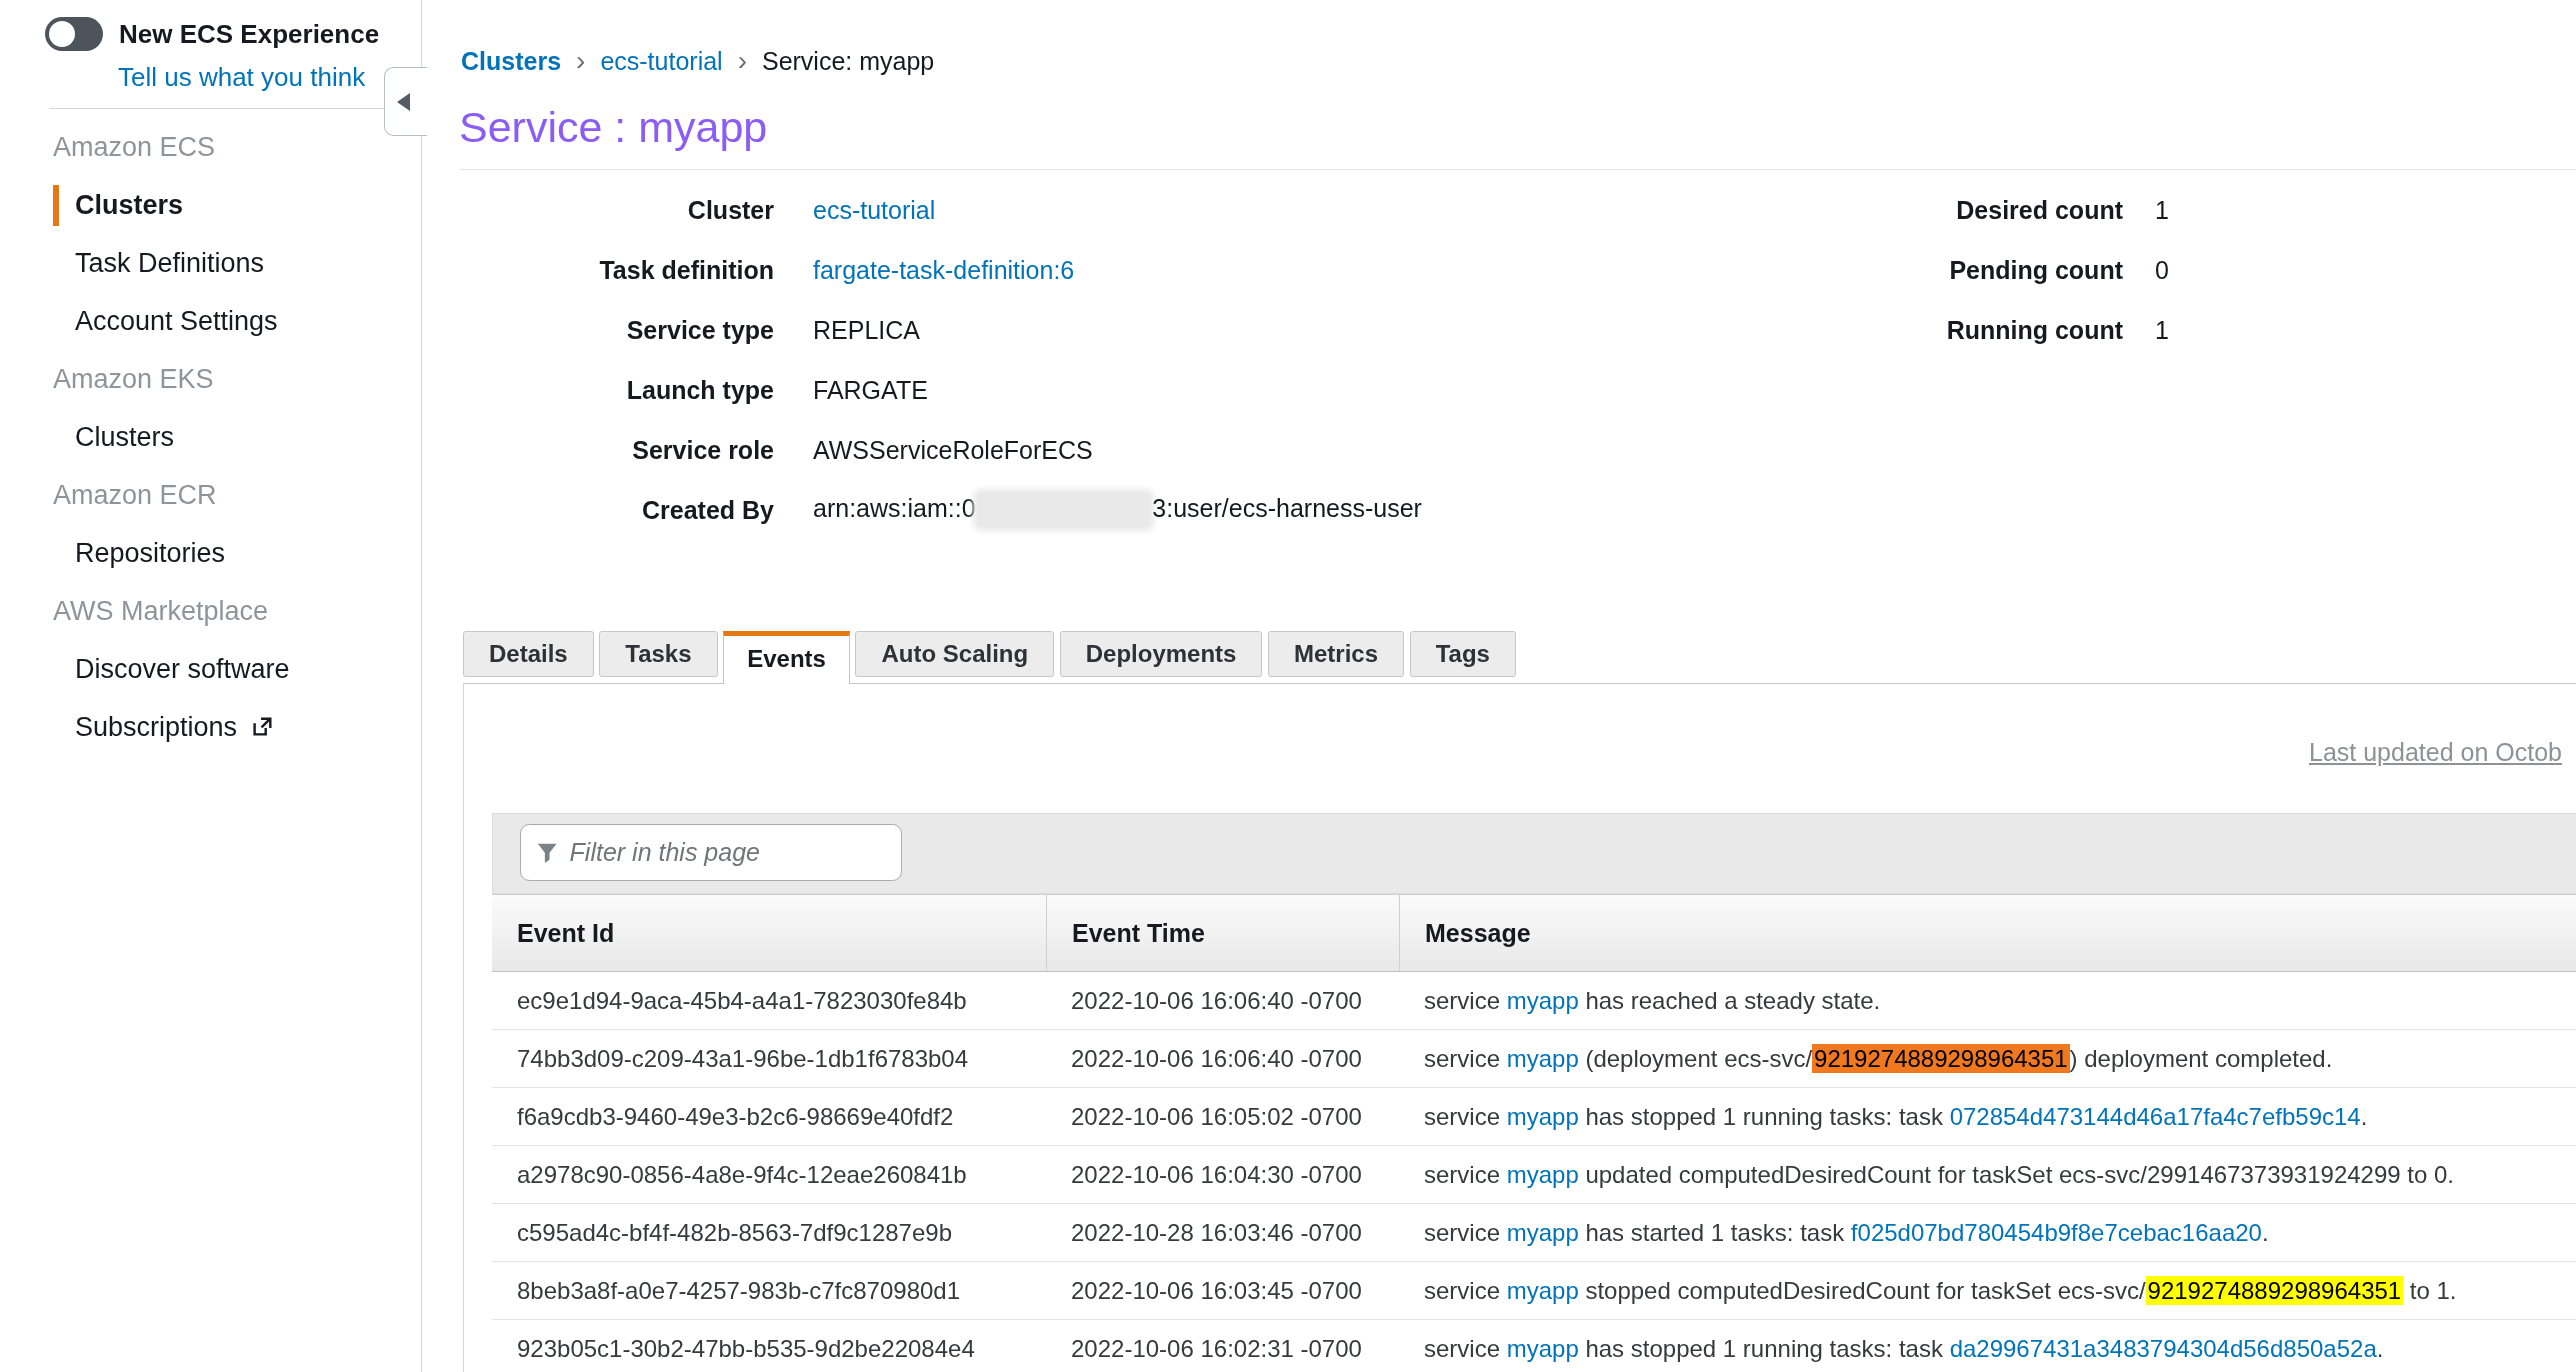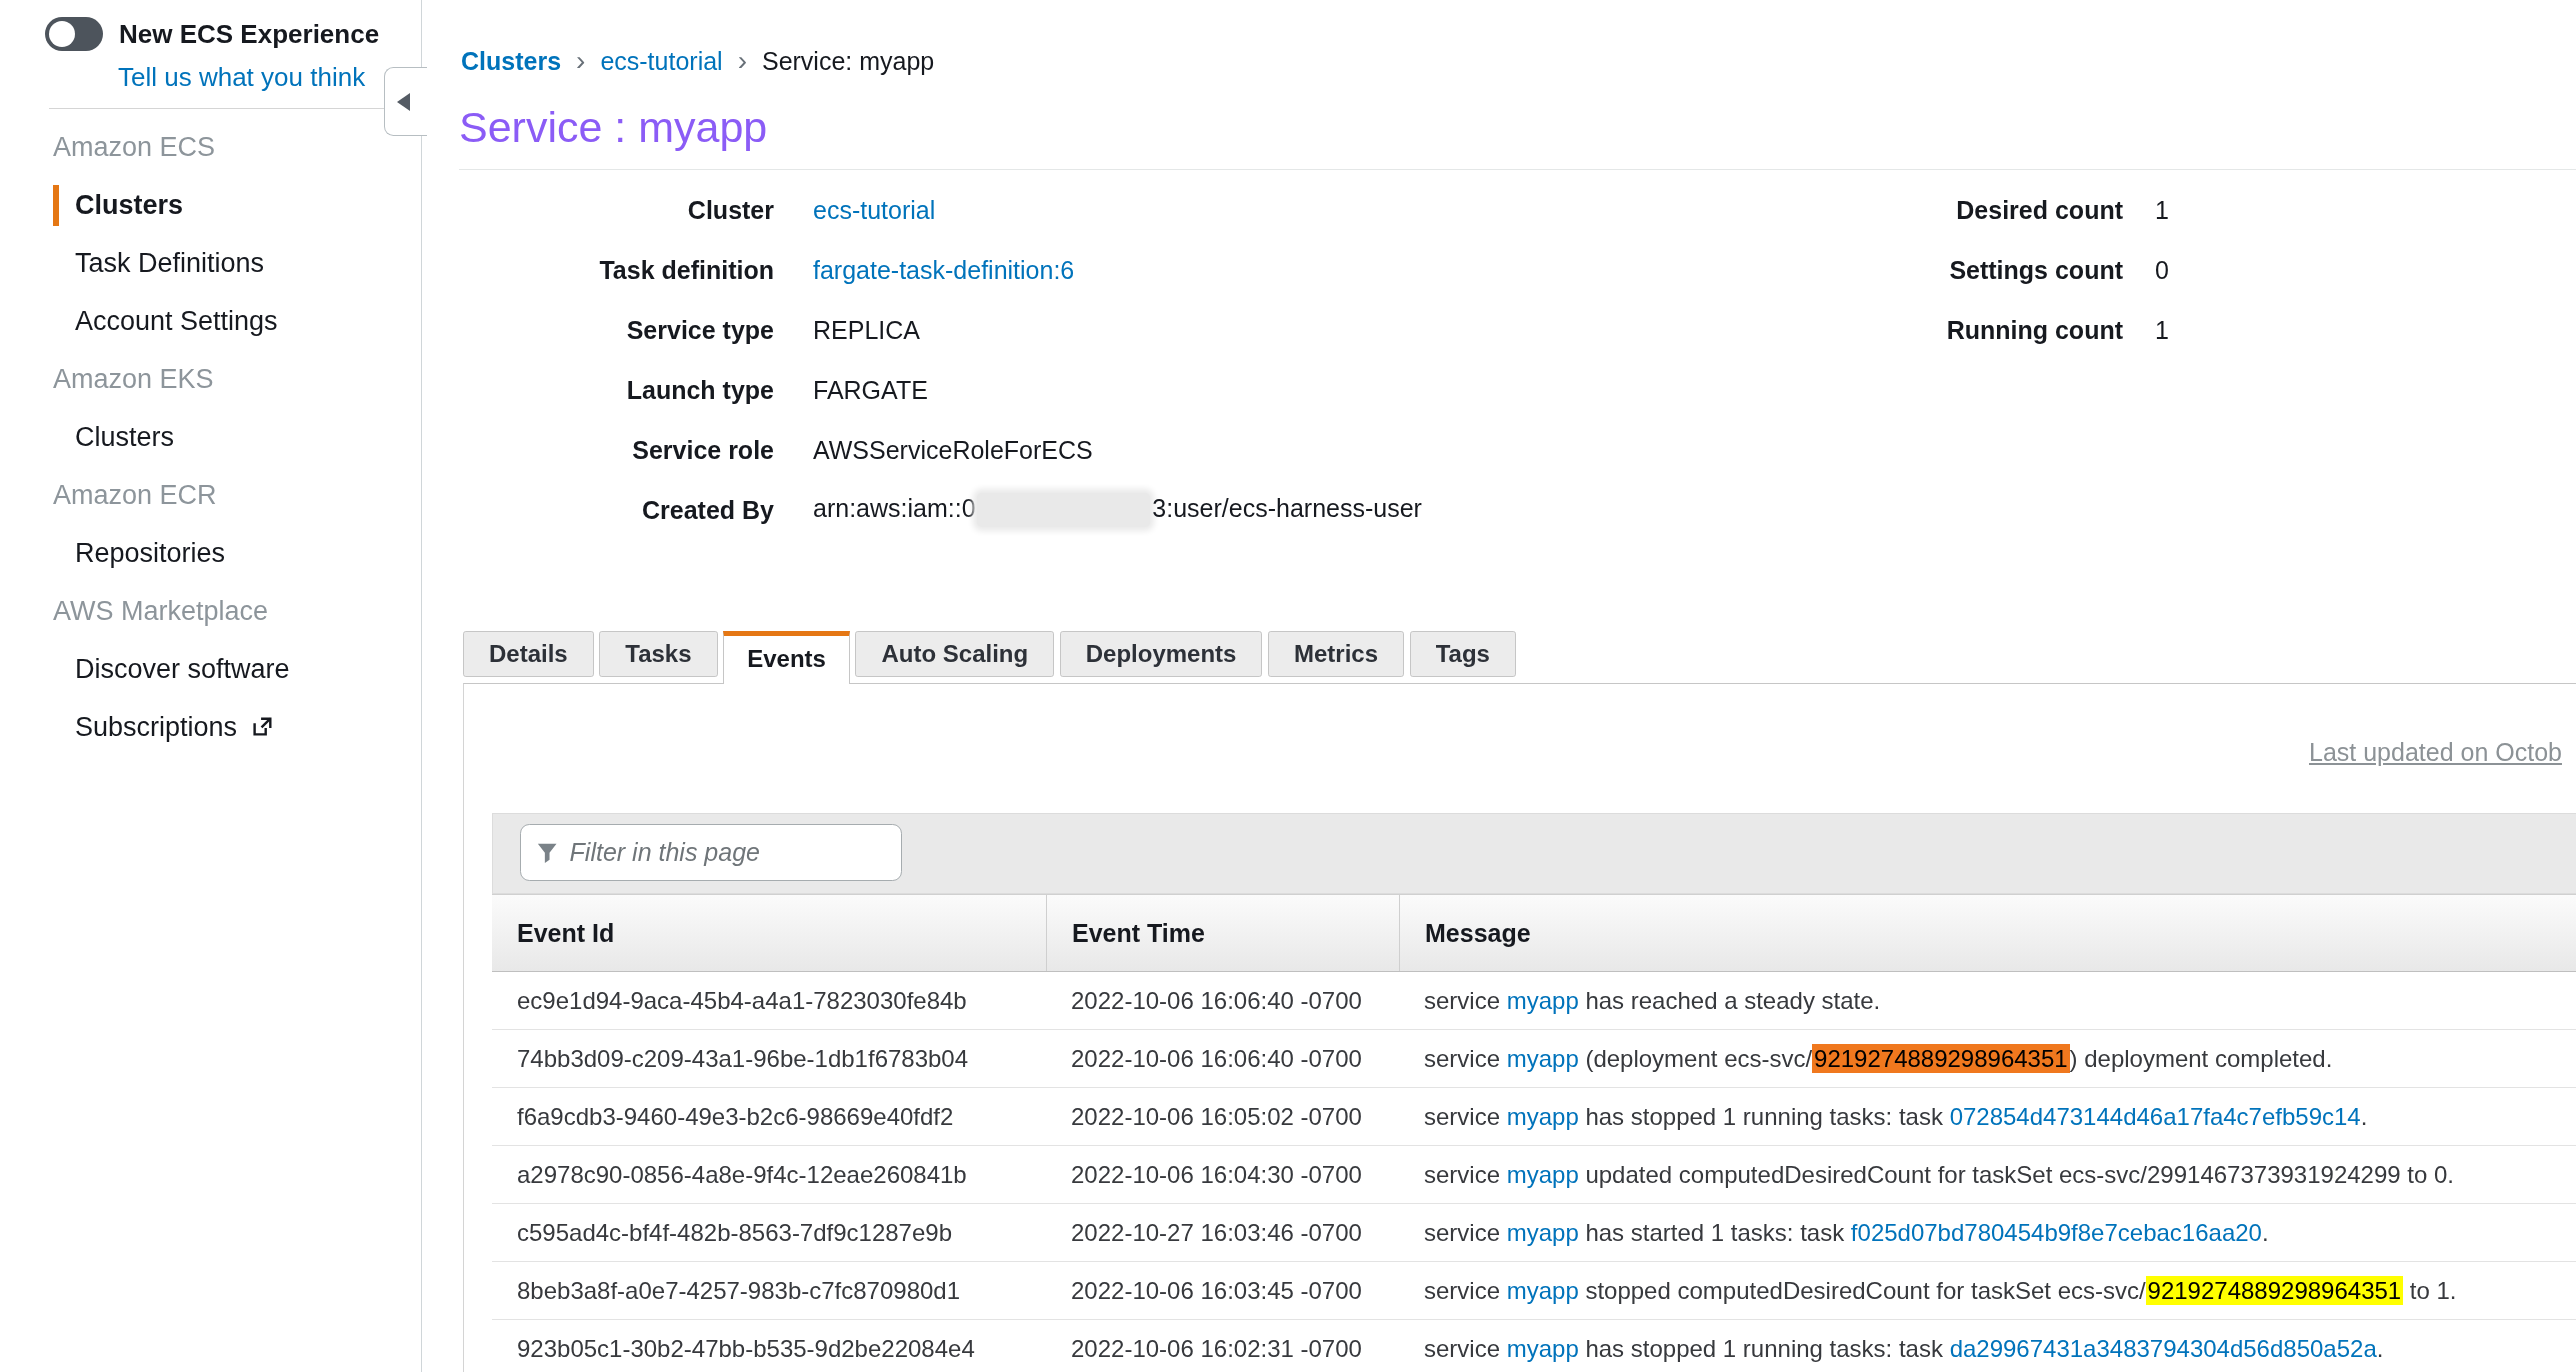--- a/index.html
+++ b/index.html
@@ -193,21 +193,21 @@
             <div class="detail-label">Created By</div>
             <div class="detail-value"><span>arn:aws:iam::0</span><span class="redact-box"></span><span>3:user/ecs-harness-user</span></div>
           </div>
         </div>
       <div class="details-right" id="details-right">
           <div class="detail-row">
             <div class="detail-label">Desired count</div>
             <div class="detail-value">1</div>
           </div>
           <div class="detail-row">
-            <div class="detail-label">Settings count</div>
+            <div class="detail-label">Pending count</div>
             <div class="detail-value">0</div>
           </div>
           <div class="detail-row">
             <div class="detail-label">Running count</div>
             <div class="detail-value">1</div>
           </div>
         </div>
     </div>
 
     <div class="tabs-row" id="tabs-row">
@@ -274,21 +274,21 @@
               <div class="td col-id">a2978c90-0856-4a8e-9f4c-12eae260841b</div>
               <div class="td col-time">2022-10-06 16:04:30 -0700</div>
               <div class="td col-msg">
                 <span class="msg-plain" style="white-space: pre;">service </span>
                 <span class="msg-link" style="white-space: pre;">myapp</span>
                 <span class="msg-plain" style="white-space: pre;"> updated computedDesiredCount for taskSet ecs-svc/2991467373931924299 to 0.</span>
               </div>
             </div>
             <div class="trow">
               <div class="td col-id">c595ad4c-bf4f-482b-8563-7df9c1287e9b</div>
-              <div class="td col-time">2022-10-27 16:03:46 -0700</div>
+              <div class="td col-time">2022-10-28 16:03:46 -0700</div>
               <div class="td col-msg">
                 <span class="msg-plain" style="white-space: pre;">service </span>
                 <span class="msg-link" style="white-space: pre;">myapp</span>
                 <span class="msg-plain" style="white-space: pre;"> has started 1 tasks: task </span>
                 <span class="msg-link" style="white-space: pre;">f025d07bd780454b9f8e7cebac16aa20</span>
                 <span class="msg-plain" style="white-space: pre;">.</span>
               </div>
             </div>
             <div class="trow">
               <div class="td col-id">8beb3a8f-a0e7-4257-983b-c7fc870980d1</div>

